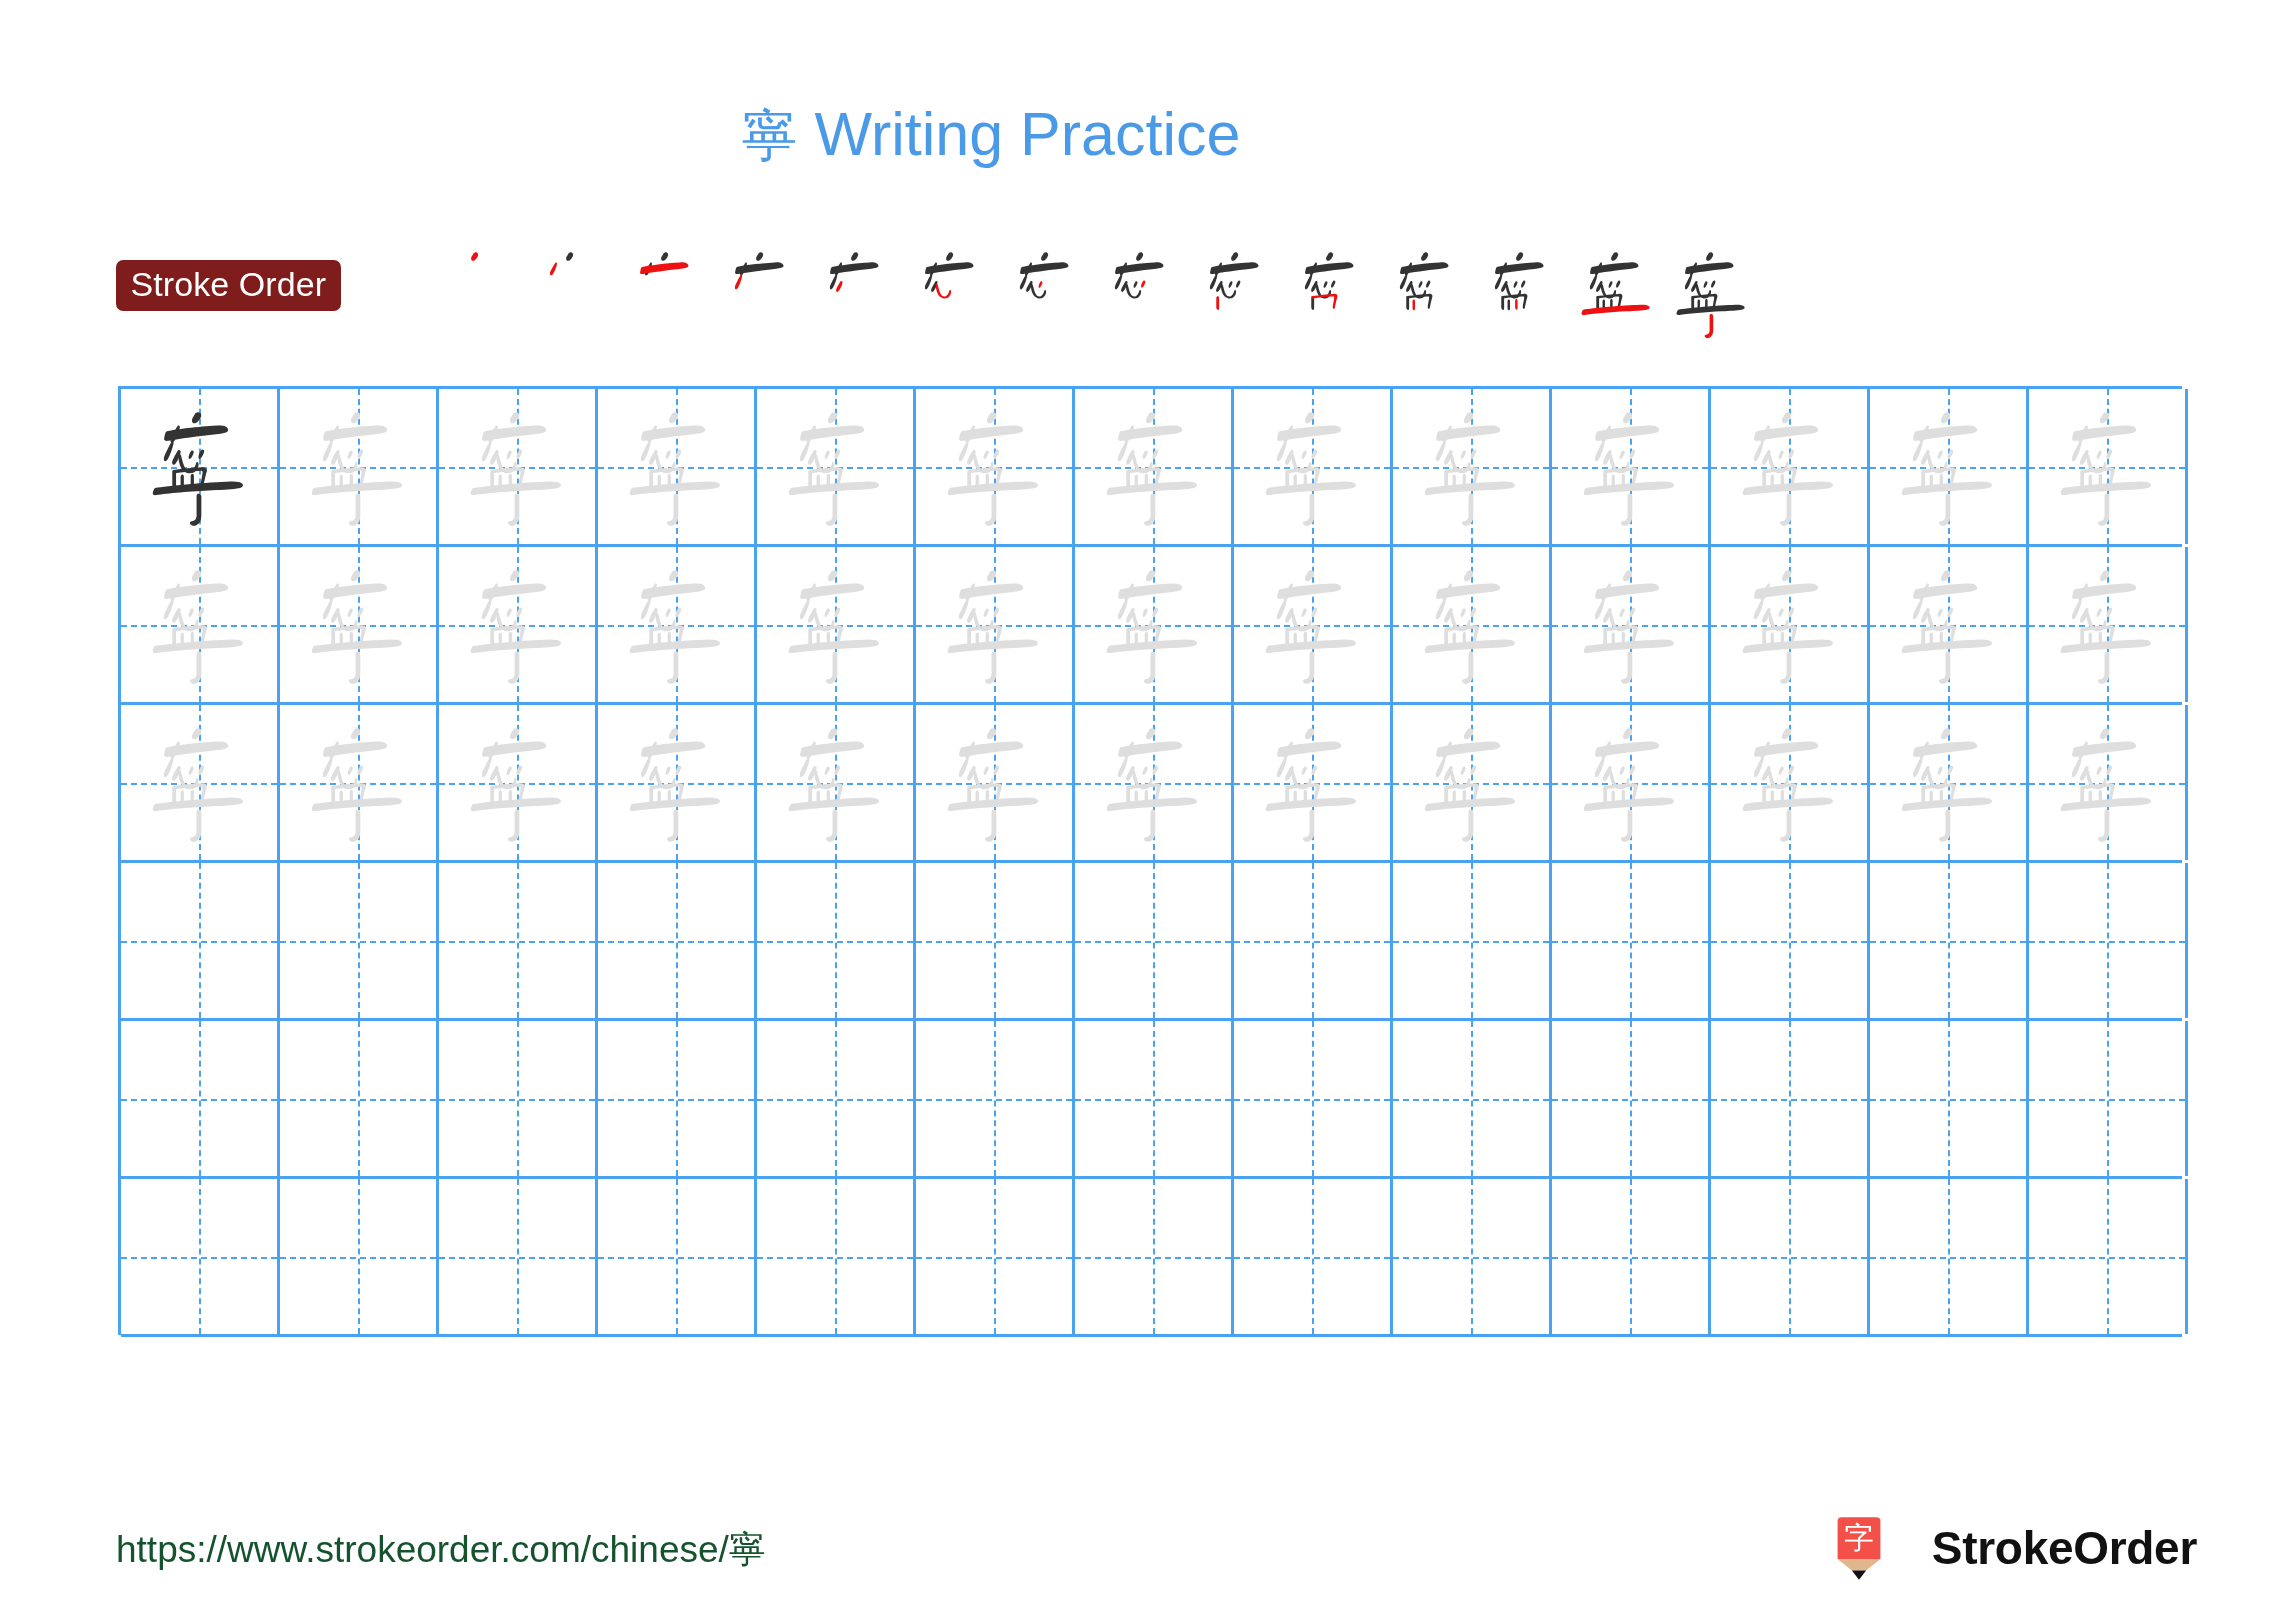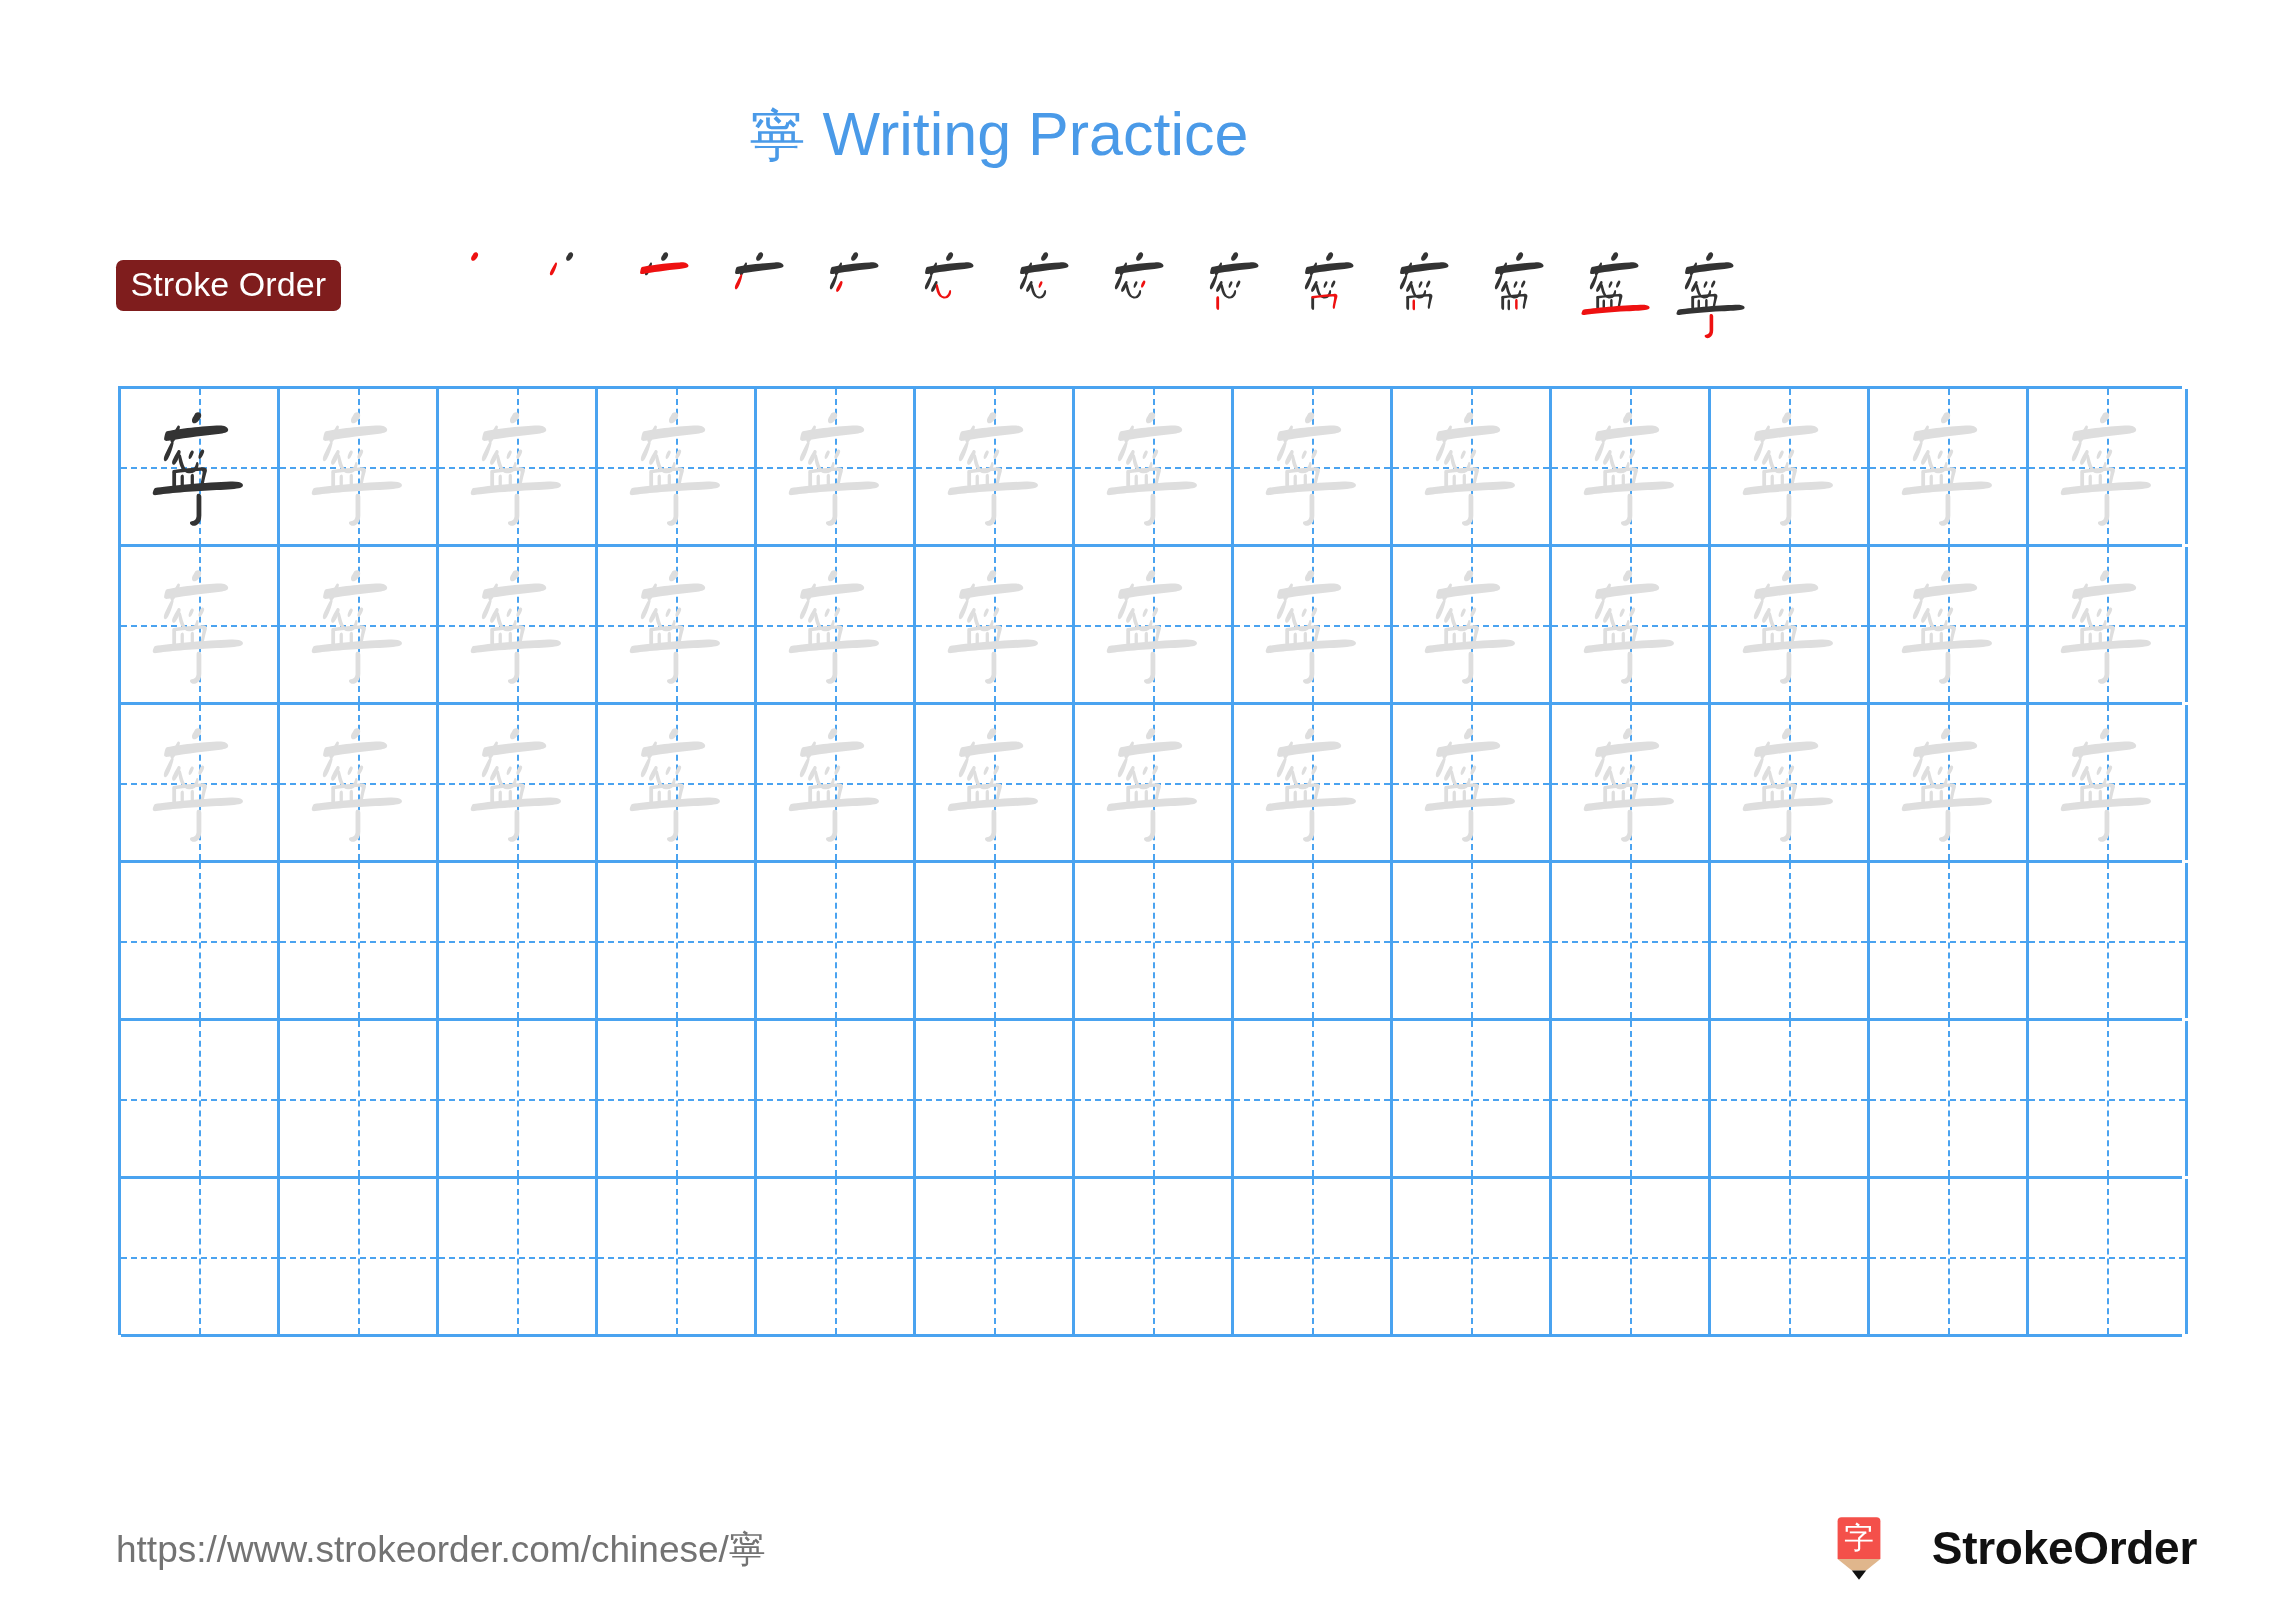--- a/index.html
+++ b/index.html
@@ -12,21 +12,21 @@
     height: 1622px;
     position: relative;
     font-family: "Liberation Sans", "DejaVu Sans", sans-serif;
     overflow: hidden;
   }
 
   
   #page-title {
     position: absolute;
     top: 101px;
-    left: 12px;
+    left: 4px;
     width: 1974px;
     text-align: center;
     font-size: 61px;
     line-height: 1.1;
     color: #4a9ae8;
     font-weight: 400;
     white-space: nowrap;
   }
   #page-title .title-char {
     font-family: "DejaVu Sans", "Liberation Sans", sans-serif;
@@ -136,21 +136,21 @@
   }
   .char-dark path { fill: #333333; }
   .char-light path { fill: #dedede; }
 
   
   #footer-url {
     position: absolute;
     left: 116px;
     top: 1525px;
     font-size: 37px;
-    color: #737373;
+    color: #14532d;
     white-space: nowrap;
   }
   #footer-url .url-char {
     font-family: "DejaVu Sans", "Liberation Sans", sans-serif;
   }
   #brand-logo {
     position: absolute;
     right: 98px;
     top: 1512px;
     display: flex;

